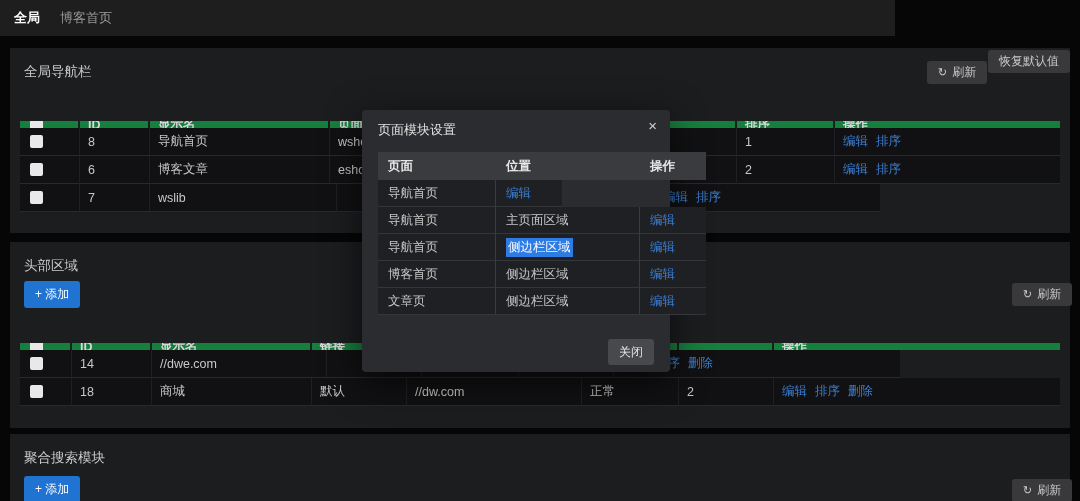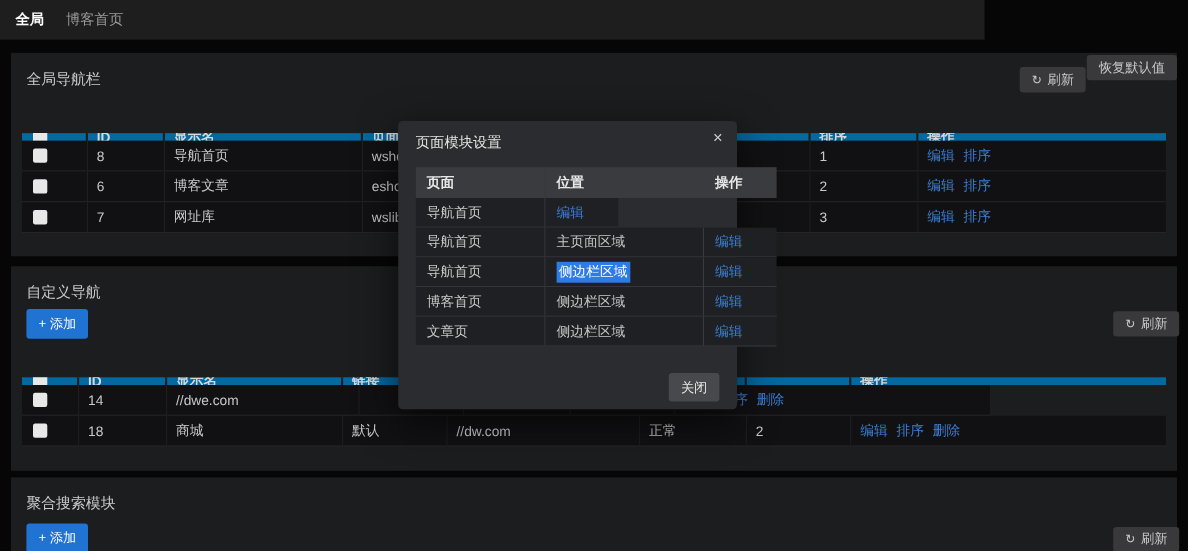--- a/index.html
+++ b/index.html
@@ -27,21 +27,21 @@
   .btn { position:absolute; height:23px; border-radius:3px; font-size:12px;
     display:flex; align-items:center; justify-content:center; padding:0 11px;
     cursor:pointer; white-space:nowrap; }
   .btn.grey { background:#39393b; color:#c9c9c9; }
   .btn.blue { color:#fff; height:27px; }
   .ricon { font-size:11px; margin-right:5px; display:inline-block; }
 
   
   .table { position:absolute; left:10px; width:1040px; }
   .trow { display:flex; height:28px; }
-  .trow.head .cell { background:#0369a1; color:#d8d8d8; font-weight:bold; border-right:2px solid #1c1d1f;margin-top:21px; }
+  .trow.head .cell { background:#15803d; color:#d8d8d8; font-weight:bold; border-right:2px solid #1c1d1f;margin-top:21px; }
   .trow.body .cell { background:#111113; border-bottom:1px solid #28292c; border-right:1px solid #1f2023; }
   .cell { display:flex; align-items:center; padding:0 8px; overflow:hidden; white-space:nowrap; }
   .cell:last-child { border-right:none !important; }
   
   .t1 .c1{width:60px;} .t1 .c2{width:70px;} .t1 .c3{width:180px;} .t1 .c4{width:187px;}
   .t1 .c5{width:105px;} .t1 .c6{width:115px;} .t1 .c7{width:98px;} .t1 .c8{width:225px;}
   
   .t2 .c1{width:52px;} .t2 .c2{width:80px;} .t2 .c3{width:160px;} .t2 .c4{width:175px;}
   .t2 .c5{width:95px;} .t2 .c6{width:97px;} .t2 .c7{width:95px;} .t2 .c8{width:286px;}
 
@@ -124,35 +124,34 @@
         <div class="cell c8">
           <span class="link">编辑</span>
           <span class="link">排序</span>
         </div>
       </div>
       <div class="trow body">
         <div class="cell c1">
             <span class="checkbox"></span>
           </div>
         <div class="cell c2">7</div>
-        <div class="cell c3">网址库</div>
         <div class="cell c4">wslib</div>
         <div class="cell c5"></div>
         <div class="cell c6"></div>
         <div class="cell c7">3</div>
         <div class="cell c8">
           <span class="link">编辑</span>
           <span class="link">排序</span>
         </div>
       </div>
     </div>
   </div>
 
   <div class="panel p2">
-    <div class="panel-title">自定义导航</div>
+    <div class="panel-title">头部区域</div>
     <div class="btn blue" style="left:14px; top:39px; background:#2173d1;">+ 添加</div>
     <div class="btn grey" style="left:1002px; top:41px;">
       <span class="ricon">↻</span>
       <span>刷新</span>
     </div>
 
     <div class="table t2" style="top:80px;">
       <div class="trow head">
         <div class="cell c1">
             <span class="checkbox"></span>

